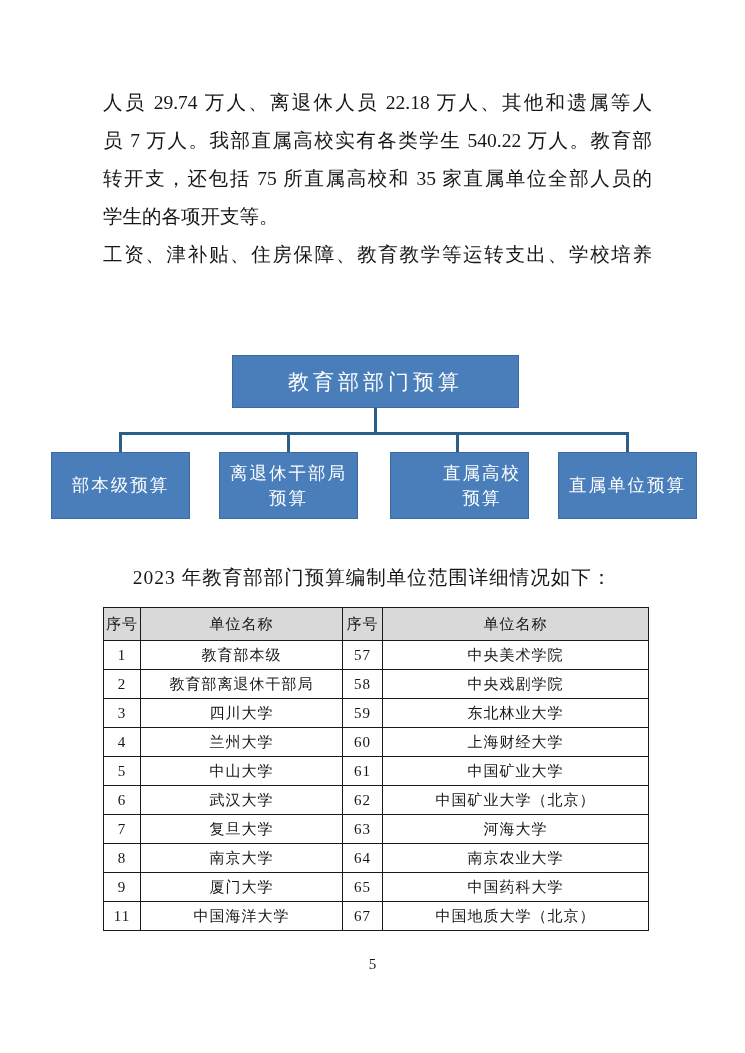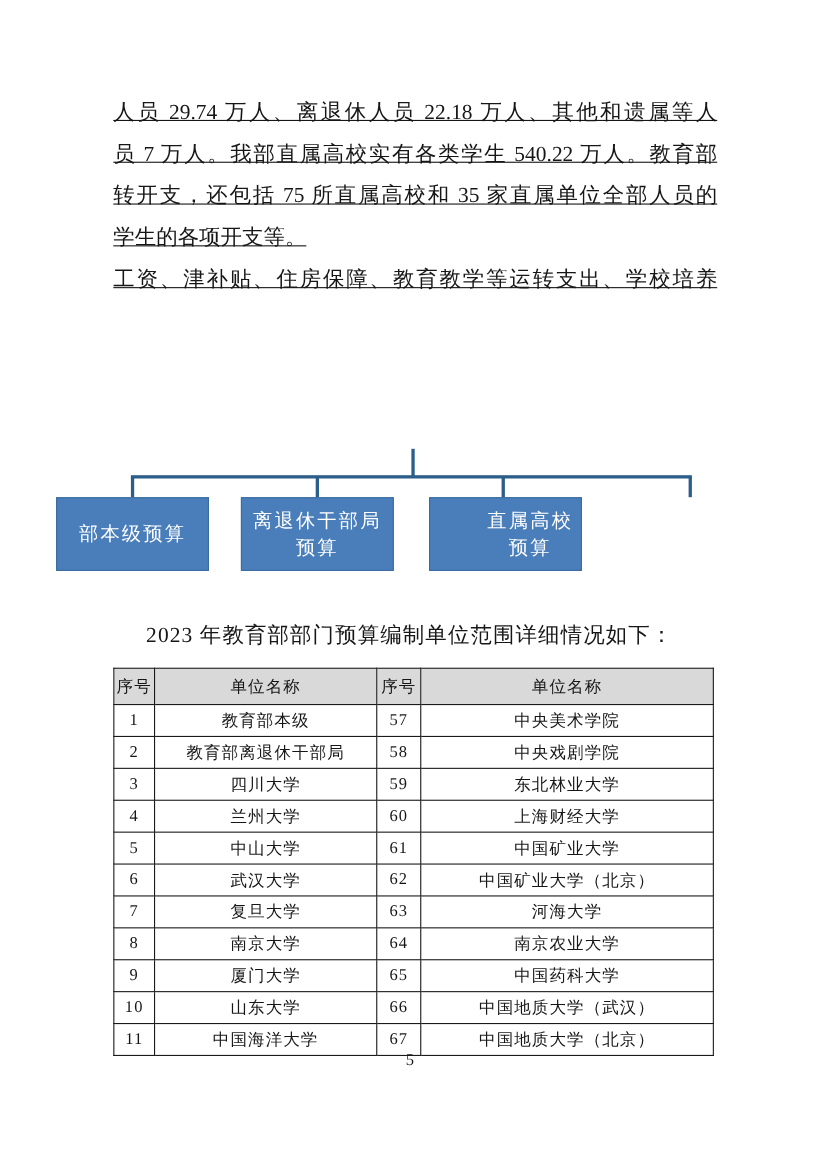--- a/index.html
+++ b/index.html
@@ -17,21 +17,20 @@
     position: absolute;
     left: 103px; top: 84px; width: 549px;
     font-size: 19.5px;
     line-height: 38px;
     color: #161616;
   }
   .paragraph .pline {
     text-align: justify;
     text-align-last: justify;
     white-space: nowrap;
-    text-decoration: underline;
   }
   .paragraph .pline.last {
     text-align: left;
     text-align-last: left;
   }
 
   
   .diagram {
     position: absolute; left: 0; top: 350px;
     width: 745px; height: 180px;
@@ -118,32 +117,34 @@
 
 <div class="paragraph">
   <div class="pline">人员 29.74 万人、离退休人员 22.18 万人、其他和遗属等人</div>
   <div class="pline">员 7 万人。我部直属高校实有各类学生 540.22 万人。教育部</div>
   <div class="pline">转开支，还包括 75 所直属高校和 35 家直属单位全部人员的</div>
   <div class="pline last">学生的各项开支等。</div>
   <div class="pline">工资、津补贴、住房保障、教育教学等运转支出、学校培养</div>
 </div>
 
 <div class="diagram">
+  <div class="dbox root">教育部部门预算</div>
 
   <div class="dline stem"></div>
   <div class="dline hbar"></div>
   <div class="dline drop d0"></div>
   <div class="dline drop d1"></div>
   <div class="dline drop d2"></div>
   <div class="dline drop d3"></div>
 
   <div class="dbox child c0">部本级预算</div>
   <div class="dbox child c1">离退休干部局
 预算</div>
   <div class="dbox child c2">直属高校预算</div>
+  <div class="dbox child c3">直属单位预算</div>
 </div>
 
 <div class="table-title">2023 年教育部部门预算编制单位范围详细情况如下：</div>
 
 <table class="units">
   <colgroup>
     <col style="width:37px">
       <col style="width:202px">
       <col style="width:40px">
       <col style="width:266px">
@@ -205,26 +206,20 @@
         <td>64</td>
         <td>南京农业大学</td>
       </tr>
       <tr>
         <td>9</td>
         <td>厦门大学</td>
         <td>65</td>
         <td>中国药科大学</td>
       </tr>
       <tr>
-        <td>10</td>
-        <td>山东大学</td>
-        <td>66</td>
-        <td>中国地质大学（武汉）</td>
-      </tr>
-      <tr>
         <td>11</td>
         <td>中国海洋大学</td>
         <td>67</td>
         <td>中国地质大学（北京）</td>
       </tr>
     </tbody>
 </table>
 
 <div class="page-number">5</div>
 

